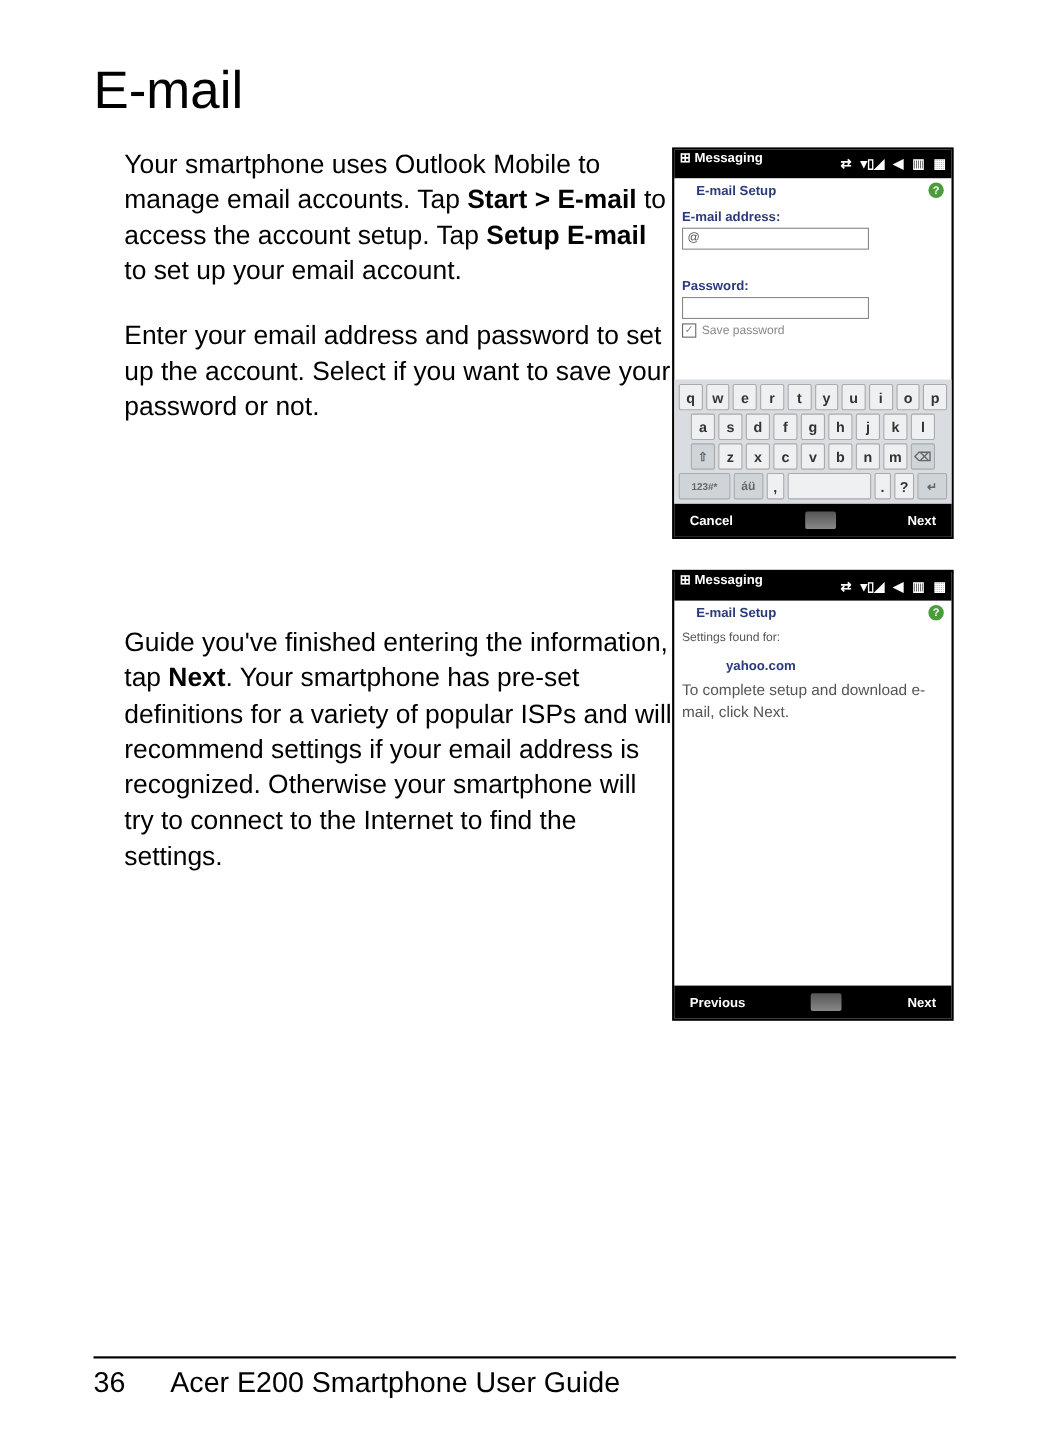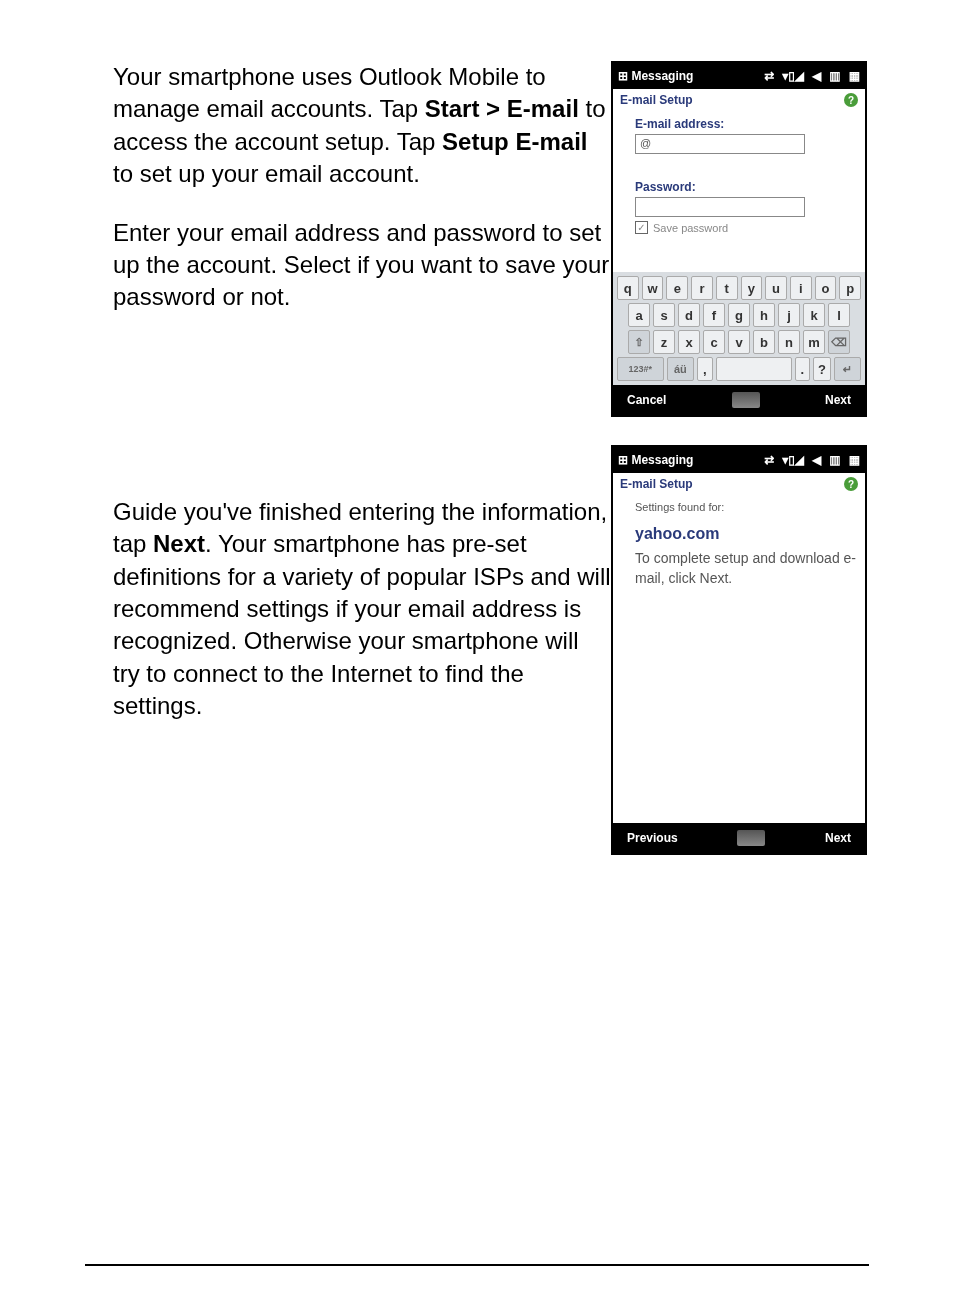--- a/index.html
+++ b/index.html
@@ -42,50 +42,49 @@
     width: 256px;
     border: 2px solid #000;
     background: #fff;
     margin-bottom: 28px;
   }
   .ph-status {
     height: 26px;
     background: #000;
     color: #fff;
     display: flex;
+    justify-content: space-between;
+    padding: 0 5px;
+    font-size: 12px;
+    font-weight: 700;
+  }
+  .ph-status-icons {
+    display: flex;
+    gap: 8px;
+    align-items: center;
+    font-size: 12px;
+  }
+  .win-icon { font-size: 12px; display:inline-block; }
+  .ph-setup-header {
+    display: flex;
     align-items: center;
     justify-content: space-between;
-    padding: 0 5px;
-    font-size: 12px;
-    font-weight: 700;
-  }
-  .ph-status-icons {
-    display: flex;
-    gap: 8px;
-    align-items: center;
-    font-size: 12px;
-  }
-  .win-icon { font-size: 12px; display:inline-block; }
-  .ph-setup-header {
-    display: flex;
-    align-items: center;
-    justify-content: space-between;
-    padding: 4px 7px 2px 7px;
+    padding: 4px 7px 2px 20px;
     font-size: 12px;
     font-weight: 700;
     color: #2a3a7a;
   }
   .help-circle {
     width: 14px; height: 14px; border-radius: 50%;
     background: #4a9d3a; color: #fff; font-size: 10px;
     display: flex; align-items: center; justify-content: center;
     font-weight: 700;
   }
   .ph-body {
-    padding: 8px 7px 4px 22px;
+    padding: 8px 7px 4px 7px;
     font-size: 12px;
   }
   .ph-body.tall { min-height: 330px; }
   .field-label {
     font-weight: 700;
     color: #2a3a7a;
     font-size: 12px;
     margin-bottom: 3px;
   }
   .input-box {
@@ -151,22 +150,23 @@
     position: relative;
   }
   .settings-found {
     color: #555;
     font-size: 11px;
     margin-bottom: 12px;
   }
   .yahoo {
     color: #2a3a7a;
     font-weight: 700;
-    font-size: 16px;
+    font-size: 12px;
     margin-bottom: 6px;
+    margin-left: 40px;
   }
   .complete-text {
     color: #555;
     font-size: 14px;
     line-height: 1.4;
   }
   .page-footer {
     position: absolute;
     left: 85px;
     right: 85px;
@@ -180,20 +180,21 @@
   .footer-text {
     font-size: 26px;
   }
   .footer-num { display:inline-block; width: 64px; }
   .block2 { margin-top: 182px; }
 </style>
 </head>
 <body>
 
 <div class="page-content">
+  <h1>E-mail</h1>
 
   <div class="two-col">
     <div class="left-col">
 
       <p class="para">
         <span>Your smartphone uses Outlook Mobile to manage email accounts. Tap </span><span class="bold">Start &gt; E-mail</span><span> to access the account setup. Tap </span><span class="bold">Setup E-mail</span><span> to set up your email account.</span>
       </p>
 
       <p class="para">Enter your email address and password to set up the account. Select if you want to save your password or not.</p>
 
@@ -315,13 +316,17 @@
           <span>Next</span>
         </div>
       </div>
 
     </div>
   </div>
 </div>
 
 <div class="page-footer">
   <div class="footer-rule"></div>
+  <div class="footer-text">
+    <span class="footer-num">36</span>
+    <span>Acer E200 Smartphone User Guide</span>
+  </div>
 </div>
 
 </body></html>

